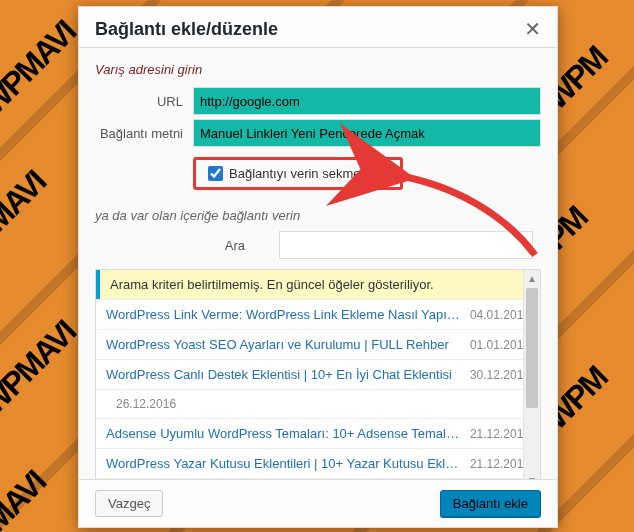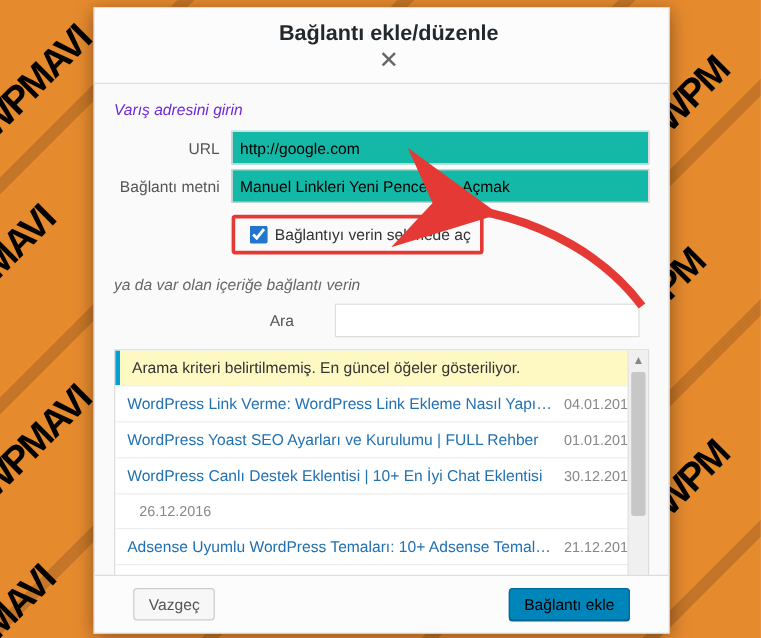--- a/index.html
+++ b/index.html
@@ -7,44 +7,44 @@
   
   .bg{position:absolute;inset:0;background:
     repeating-linear-gradient(-45deg,
       rgba(0,0,0,0.0) 0 60px,
       rgba(0,0,0,0.15) 60px 70px,
       rgba(0,0,0,0.0) 70px 130px
     ), #e68a2e;
   }
   .bg-text{position:absolute;color:#000;font-weight:900;font-family:Arial,sans-serif;letter-spacing:-2px;transform:rotate(-45deg);font-size:32px;white-space:nowrap;}
   .modal{position:absolute;left:78px;top:6px;width:478px;height:520px;background:#fafafa;border:1px solid #ddd;box-shadow:0 3px 15px rgba(0,0,0,0.4);}
-  .modal-header{padding:10px 16px 6px 28px;border-bottom:1px solid #ddd;display:flex;align-items:center;justify-content:space-between;background:#fcfcfc;flex-direction:column;}
+  .modal-header{padding:10px 16px 6px 16px;border-bottom:1px solid #ddd;display:flex;align-items:center;justify-content:space-between;background:#fcfcfc;}
   .modal-title{font-size:18px;font-weight:600;color:#23282d;}
   .close{font-size:20px;color:#666;cursor:pointer;}
   .modal-body{padding:10px 16px 0 16px;}
-  .hint{color:#6d28d9;font-style:italic;margin:4px 0 10px 0;}
+  .hint{color:#7f1d1d;font-style:italic;margin:4px 0 10px 0;}
   .row{display:flex;align-items:center;margin:4px 0;}
   .row label{width:88px;text-align:right;padding-right:10px;color:#555;}
   .row input[type=text]{flex:1;height:26px;border:1px solid #ddd;padding:0 6px;font-size:13px;background:#14b8a6;}
   .check-row{margin:6px 0 2px 98px;display:inline-flex;align-items:center;padding:3px 8px;border:3px solid #e53935;border-radius:3px;}
   .check-row input{width:15px;height:15px;accent-color:#2277cc;margin-right:6px;}
   .sep-hint{color:#666;font-style:italic;margin:16px 0 8px 0;}
   .search-row{display:flex;align-items:center;margin:0 0 10px 0;gap:24px;}
   .search-row label{width:150px;text-align:right;padding-right:10px;color:#555;}
   .search-row input{width:240px;height:26px;border:1px solid #ddd;padding:0 6px;background:#fff;}
   .list-wrap{border:1px solid #ddd;height:218px;overflow:hidden;position:relative;background:#fff;}
   .list-info{border-left:4px solid #00a0d2;background:#fef9c3;padding:7px 10px;color:#333;}
   .list{}
   .item{display:flex;align-items:center;justify-content:space-between;padding:7px 10px;border-top:1px solid #eee;color:#2271b1;cursor:pointer;}
   .item .title{flex:1;color:#2271b1;white-space:nowrap;overflow:hidden;text-overflow:ellipsis;}
   .item .date{color:#888;font-size:12px;padding-left:10px;}
   .scrollbar{position:absolute;right:0;top:0;width:16px;height:100%;background:#f0f0f0;border-left:1px solid #e3e3e3;}
   .scroll-up,.scroll-down{height:16px;background:#f0f0f0;display:flex;align-items:center;justify-content:center;color:#888;font-size:10px;}
   .scroll-thumb{position:absolute;left:2px;top:18px;width:12px;height:120px;background:#c7c7c7;border-radius:2px;}
-  .modal-footer{position:absolute;left:0;right:0;bottom:0;padding:10px 32px;border-top:1px solid #ddd;background:#fcfcfc;display:flex;justify-content:space-between;}
+  .modal-footer{position:absolute;left:0;right:0;bottom:0;padding:10px 16px;border-top:1px solid #ddd;background:#fcfcfc;display:flex;justify-content:space-between;}
   .btn{padding:5px 12px;border:1px solid #ccc;background:#f7f7f7;border-radius:3px;cursor:pointer;font-size:13px;color:#555;}
   .btn-primary{background:#0085ba;border-color:#006799;color:#000000;font-weight:500;box-shadow:0 1px 0 #006799;margin-left:39px;}
   .arrow{position:absolute;pointer-events:none;}
   .arrow svg{overflow:visible;}
 </style>
 </head>
 <body>
 
 <div class="bg">
   <span class="bg-text" style="left:-30px;top:50px">WPMAVI</span>

